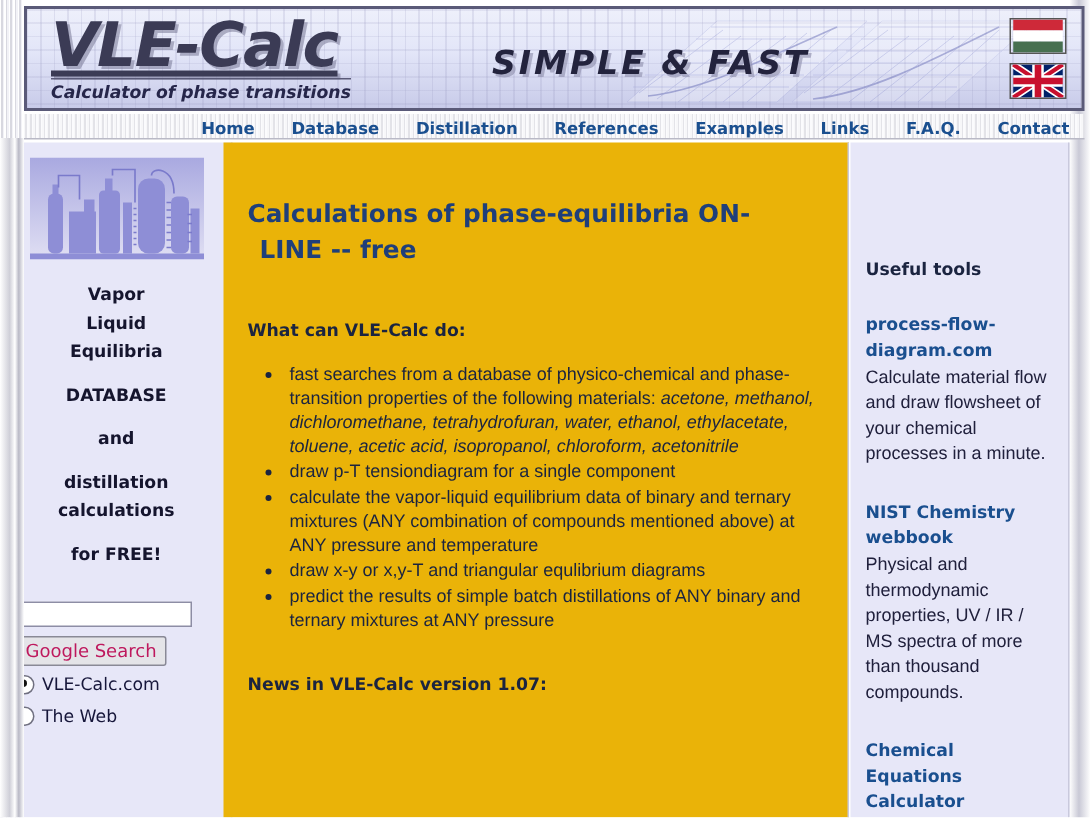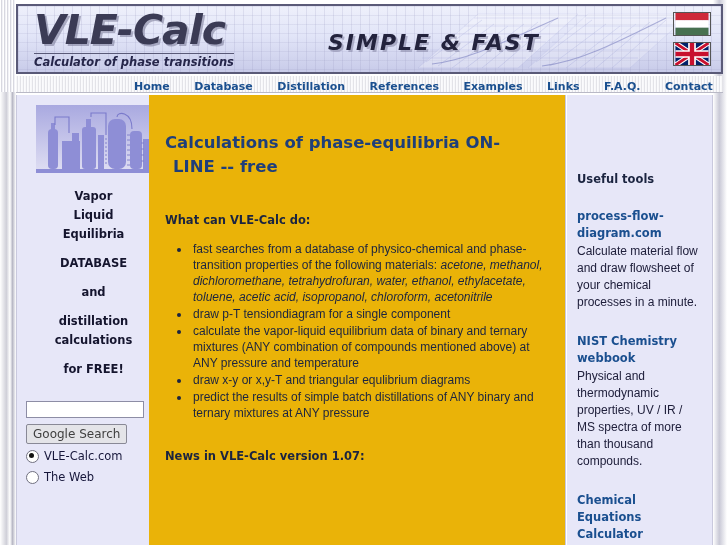--- a/index.html
+++ b/index.html
@@ -52,20 +52,21 @@
     position: absolute; left: 16px; top: 2px; width: 250px; height: 62px;
   }
   .logo-main {
     font-family: "DejaVu Sans", sans-serif;
     font-style: italic; font-weight: bold;
     font-size: 41px; letter-spacing: -1px;
     color: #3b3b55;
     text-shadow: 2px 2px 0 rgba(120,120,150,.55);
     line-height: 44px;
     white-space: nowrap;
+    text-decoration: underline;
   }
   .logo-sub {
     font-family: "DejaVu Sans", sans-serif;
     font-style: italic; font-weight: bold;
     font-size: 11.5px; color: #26264a;
     margin-top: -2px; white-space: nowrap;
     border-top: 1px solid #5a5a78;
     padding-top: 1px;
     display: inline-block;
   }
@@ -98,21 +99,21 @@
     font-size: 11px; font-weight: bold;
     color: #1a4f8f;
     text-decoration: none;
     margin: 0 10px;
     line-height: 16px;
     cursor: pointer;
   }
 
   
   .col-left {
-    position: absolute; left: 16px; top: 95px; width: 155px; height: 450px;
+    position: absolute; left: 0; top: 95px; width: 155px; height: 450px;
     background: #e7e7f8;
     border-left: 1px solid #c9c9dd;
     border-right: 1px solid #c9c9dd;
     box-sizing: border-box;
     text-align: center;
   }
   .plant-img {
     width: 116px; height: 68px; margin: 10px auto 0 auto;
     display: block; border: 0;
   }
@@ -129,21 +130,21 @@
     border: 1px solid #8d8da5;
     background: #ffffff;
     font-family: "Liberation Sans", sans-serif;
     font-size: 11px;
     box-sizing: border-box;
     padding: 0 3px;
   }
   .search-btn {
     margin-top: 6px;
     font-family: "DejaVu Sans", sans-serif;
-    font-size: 12px; color: #404040;
+    font-size: 12px; color: #be185d;
     background: #e4e4e8;
     border: 1px solid #898996;
     border-radius: 2px;
     padding: 2px 6px;
     cursor: pointer;
   }
   .radio-row {
     margin-top: 4px;
     font-family: "DejaVu Sans", sans-serif;
     font-size: 11.5px; color: #16163a;

